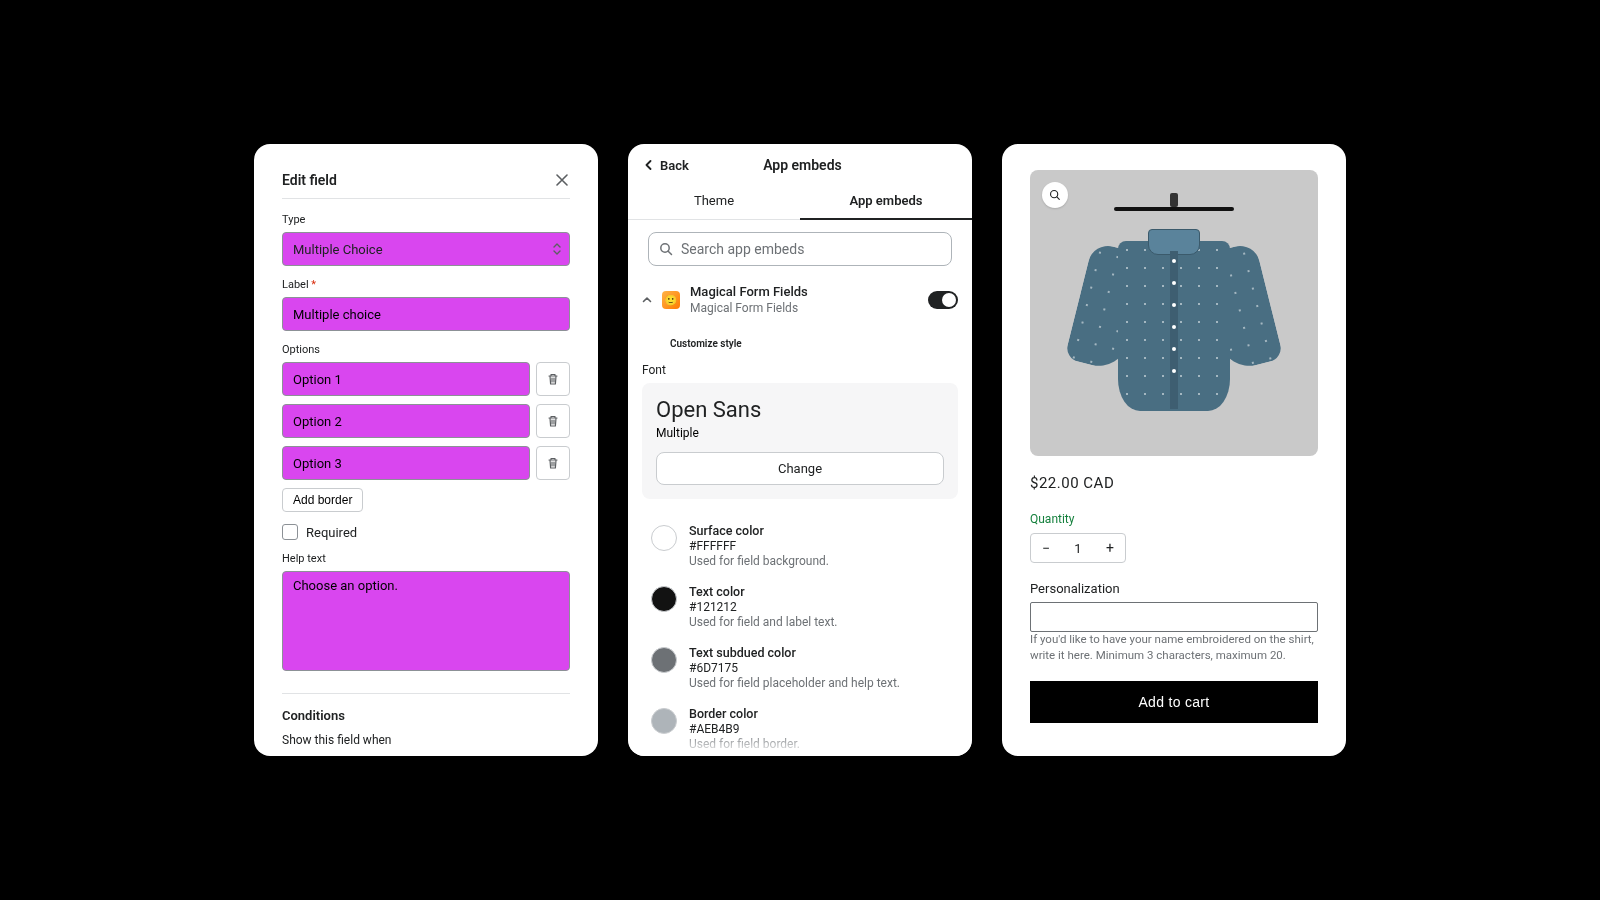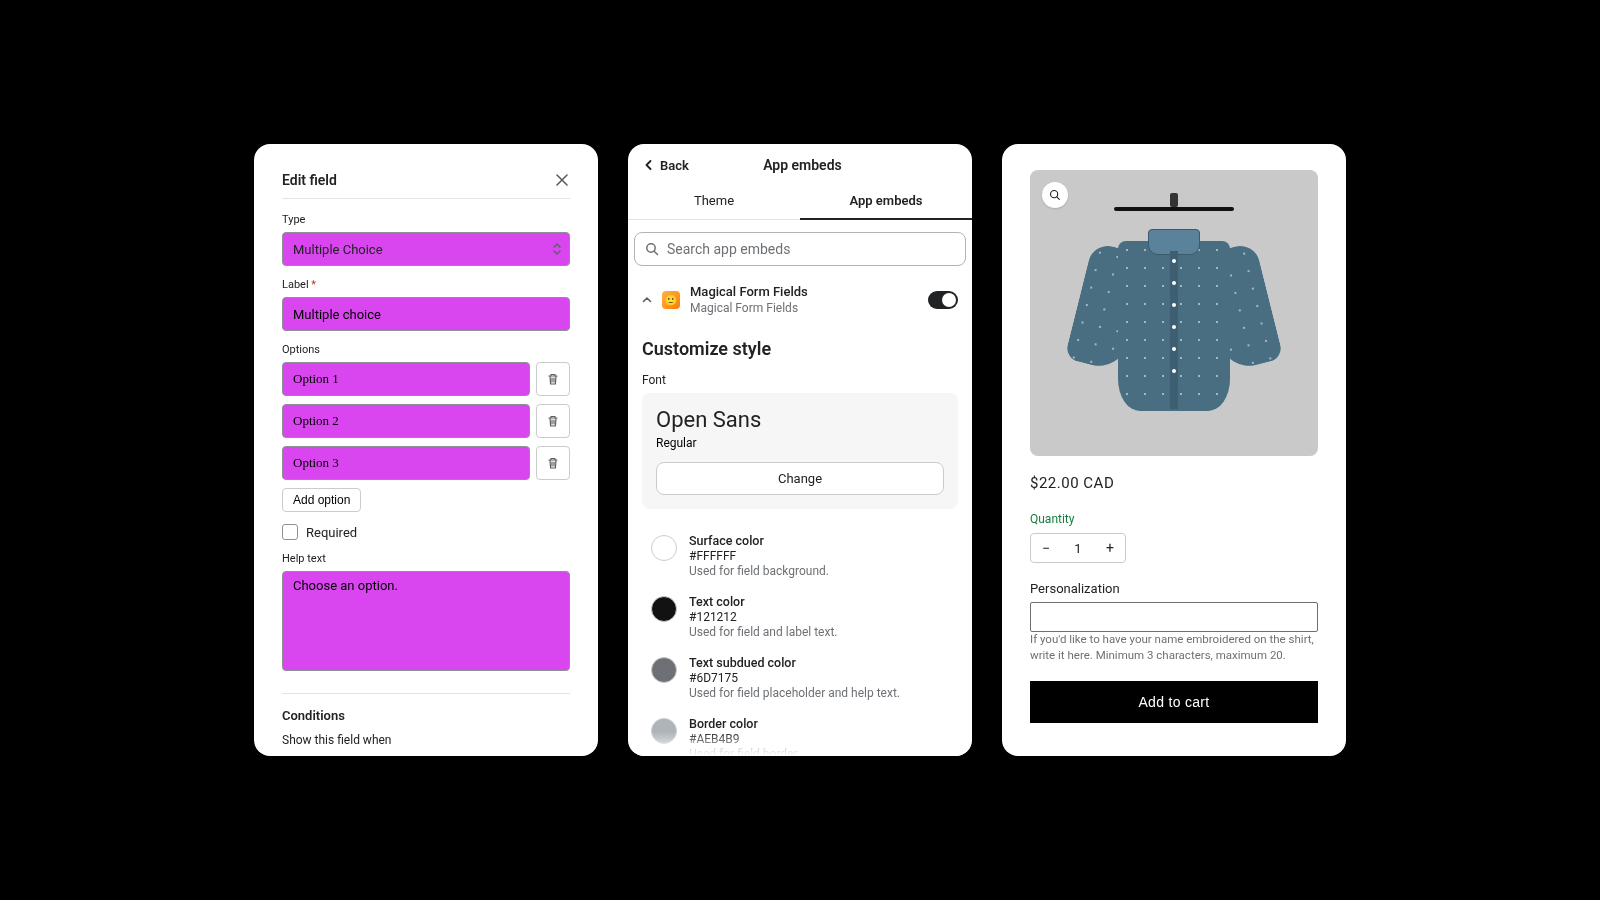--- a/index.html
+++ b/index.html
@@ -23,49 +23,49 @@
   .req-star { color: #d82c0d; }
   .select, .input, .textarea {
     width: 100%; border: 1px solid #8c9196; border-radius: 4px;
     background: #d946ef; font-size: 13px; padding: 6px 10px; font-family: inherit;
   }
   .select { height: 34px; padding-right: 26px; position: relative; display: flex; align-items: center; justify-content: space-between; }
   .sel-wrap { position: relative; }
   .sel-caret { position: absolute; right: 8px; top: 50%; transform: translateY(-50%); pointer-events: none; color: #5c5f62; }
   .field-group { margin-bottom: 12px; }
   .opt-row { display: flex; gap: 6px; margin-bottom: 8px; }
-  .opt-row .input { flex: 1; height: 34px; font-family: Liberation Serif, serif; }
+  .opt-row .input { flex: 1; height: 34px; }
   .icon-btn { width: 34px; height: 34px; border: 1px solid #c9cccf; border-radius: 4px; background: #fff; display: flex; align-items: center; justify-content: center; color: #5c5f62; cursor: pointer; }
   .add-btn { display: inline-block; border: 1px solid #c9cccf; border-radius: 4px; background: #fff; font-size: 12px; padding: 4px 10px; cursor: pointer; }
   .check-row { display: flex; align-items: center; gap: 8px; margin: 12px 0; font-size: 13px; }
   .chk { width: 16px; height: 16px; border: 1px solid #8c9196; border-radius: 3px; }
   .textarea { height: 100px; resize: none; }
   .hr2 { border: 0; border-top: 1px solid #e1e3e5; margin: 18px 0 14px 0; }
   .cond-title { font-size: 13px; font-weight: 600; margin-bottom: 10px; }
   .cond-sub { font-size: 12px; margin-bottom: 8px; }
 
   
   .b-head { display: flex; align-items: center; padding: 13px 16px 10px 16px; }
   .back-group { display: flex; align-items: center; gap: 6px; font-size: 13px; font-weight: 600; cursor: pointer; }
   .b-title { flex: 1; text-align: center; font-size: 14px; font-weight: 600; margin-left: -40px; }
   .tabs { display: flex; border-bottom: 1px solid #e1e3e5; }
   .tab { flex: 1; text-align: center; padding: 10px 0; font-size: 13px; cursor: pointer; }
   .tab.active { font-weight: 600; border-bottom: 2px solid #202223; margin-bottom: -1px; }
-  .search-wrap { padding: 12px 6px; }
+  .search-wrap { padding: 12px 20px; }
   .search-box { display: flex; align-items: center; border: 1px solid #aeb4b9; border-radius: 8px; padding: 8px 10px; gap: 8px; }
   .search-box span.ph { color: #6d7175; font-size: 14px; }
   .embed-row { display: flex; align-items: center; padding: 6px 14px 12px 14px; gap: 10px; }
   .chev { color: #5c5f62; font-size: 12px; cursor: pointer; }
   .app-icon { width: 18px; height: 18px; background: linear-gradient(135deg,#ffb347,#ff7b00); border-radius: 4px; display:flex;align-items:center;justify-content:center;font-size:11px; }
   .embed-names { flex: 1; }
   .embed-name { font-size: 13px; font-weight: 500; line-height: 1.3; }
   .embed-sub { font-size: 12px; color: #6d7175; line-height: 1.3; }
   .toggle { width: 30px; height: 18px; background: #202223; border-radius: 10px; position: relative; cursor: pointer; }
   .toggle .knob { position: absolute; right: 2px; top: 2px; width: 14px; height: 14px; background: #fff; border-radius: 50%; }
-  .cs-title { font-size: 18px; font-weight: 600; padding: 10px 14px 4px 14px; }
+  .cs-title { font-size: 10px; font-weight: 600; padding: 10px 14px 4px 14px; margin-left: 28px; }
   .font-label { font-size: 12px; padding: 10px 14px 6px 14px; }
   .font-card { margin: 0 14px 16px 14px; background: #f6f6f7; border-radius: 8px; padding: 14px; }
   .font-name { font-size: 22px; font-weight: 400; margin-bottom: 4px; }
   .font-weight { font-size: 12px; color: #000; margin-bottom: 12px; }
   .change-btn { width: 100%; border: 1px solid #c9cccf; border-radius: 8px; background: #fff; font-size: 13px; padding: 8px 0; cursor: pointer; text-align: center; }
   .swatch-row { display: flex; gap: 12px; padding: 8px 23px; align-items: flex-start; }
   .swatch { width: 26px; height: 26px; border-radius: 50%; border: 1px solid #c9cccf; flex-shrink: 0; cursor: pointer; margin-top: 2px; }
   .swatch-info .sname { font-size: 12.5px; font-weight: 500; }
   .swatch-info .shex { font-size: 12px; color: #202223; margin-top: 1px; }
   .swatch-info .sdesc { font-size: 12px; color: #6d7175; margin-top: 1px; }
@@ -154,21 +154,21 @@
           </div>
         </div>
         <div class="opt-row">
           <input class="input" value="Option 3" style="">
           <div class="icon-btn">
             <svg width="14" height="14" viewBox="0 0 14 14">
                 <path d="M3 4h8M5 4V2.5h4V4M4 4l.6 8h4.8L10 4M6 6v4M8 6v4" stroke="#5c5f62" stroke-width="1.2" fill="none" stroke-linecap="round" stroke-linejoin="round"></path>
               </svg>
           </div>
         </div>
-        <button class="add-btn">Add option</button>
+        <button class="add-btn">Add border</button>
       </div>
 
       <div class="check-row">
         <div class="chk"></div>
         <span>Required</span>
       </div>
 
       <div class="field-group">
         <div class="lbl">Help text</div>
         <textarea class="textarea" style="">Choose an option.</textarea>
@@ -219,21 +219,21 @@
         </div>
         <div class="toggle">
             <div class="knob"></div>
           </div>
       </div>
 
       <div class="cs-title">Customize style</div>
       <div class="font-label">Font</div>
       <div class="font-card">
         <div class="font-name">Open Sans</div>
-        <div class="font-weight">Regular</div>
+        <div class="font-weight">Multiple</div>
         <div class="change-btn">Change</div>
       </div>
 
       <div id="swatch-list">
           <div class="swatch-row">
             <div class="swatch" style="background:#FFFFFF"></div>
             <div class="swatch-info">
               <div class="sname">Surface color</div>
               <div class="shex">#FFFFFF</div>
               <div class="sdesc">Used for field background.</div>

